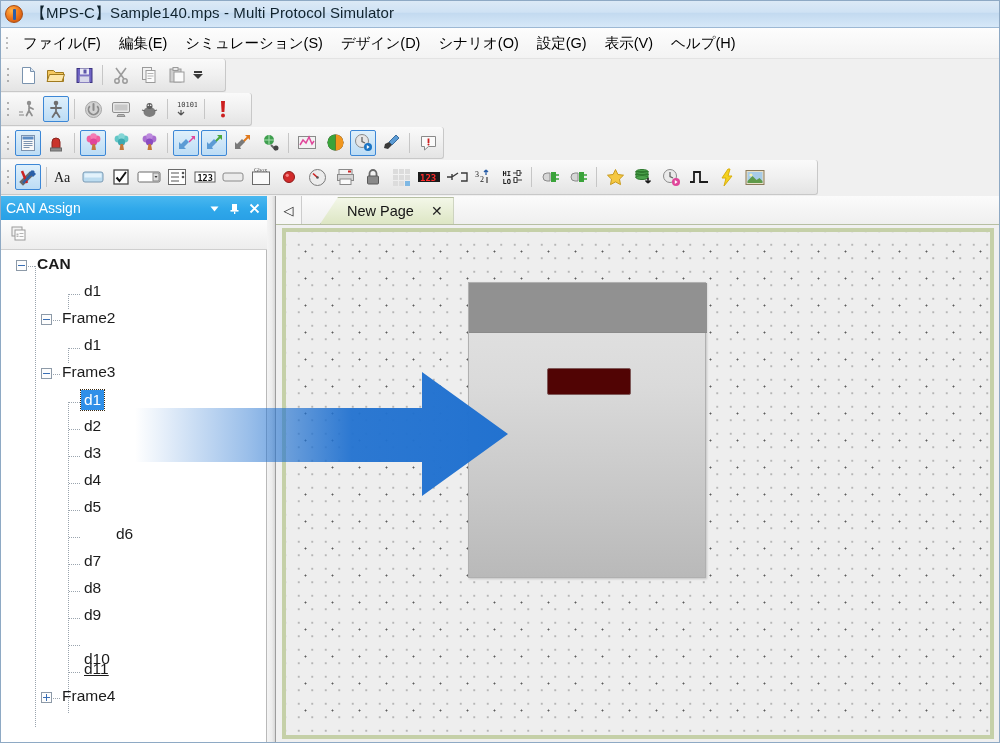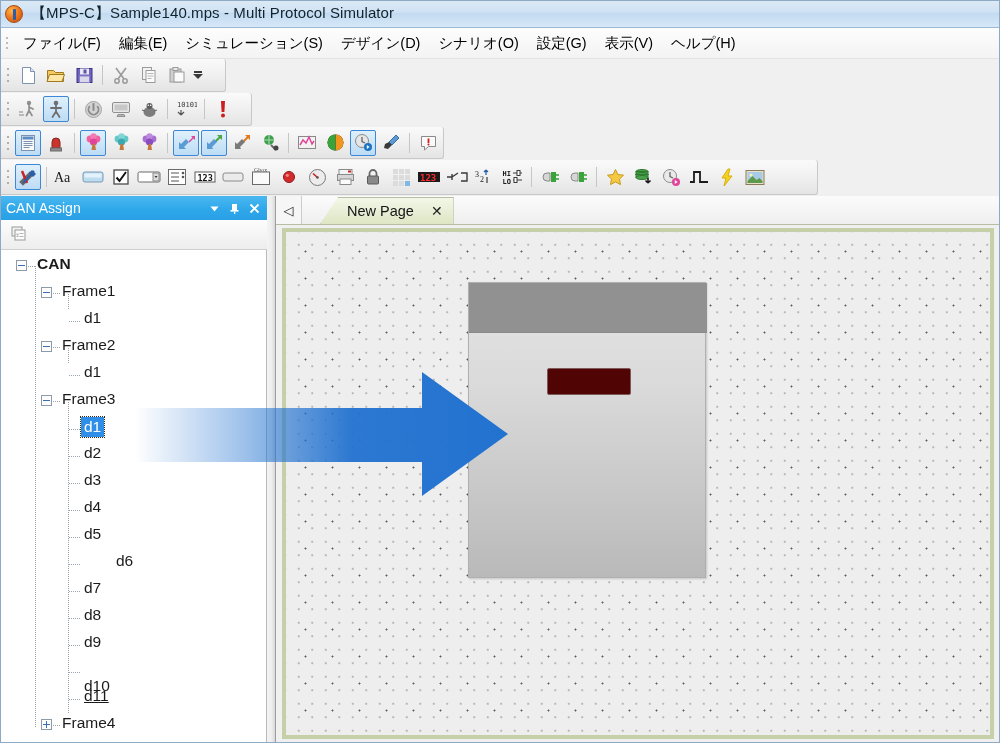--- a/index.html
+++ b/index.html
@@ -743,25 +743,20 @@
         <div class="vline" style="left:68px; top:44px; height:16px;"></div>
         <div class="vline" style="left:68px; top:98px; height:16px;"></div>
         <div class="vline" style="left:68px; top:152px; height:312px;"></div>
 
         <div class="tnode">
           <span class="exp" style="left:16px; top:6px;"></span>
           <span class="hline" style="left:28px; top:12px; width:8px;"></span>
           <span class="tlabel bold" style="left:37px; top:1px;">CAN</span>
         </div>
 
-        <div class="tnode" style="top:0px">
-          <span class="exp" style="left:41px; top:6px;"></span>
-          <span class="hline" style="left:53px; top:12px; width:8px;"></span>
-          <span class="tlabel" style="left:62px; top:1px;">Frame1</span>
-        </div>
 
         <div class="tnode">
           <span class="hline" style="left:69px; top:13px; width:12px;"></span>
           <span class="tlabel" style="left:84px; top:1px;">d1</span>
         </div>
 
         <div class="tnode">
           <span class="exp" style="left:41px; top:6px;"></span>
           <span class="hline" style="left:53px; top:12px; width:8px;"></span>
           <span class="tlabel" style="left:62px; top:1px;">Frame2</span>

